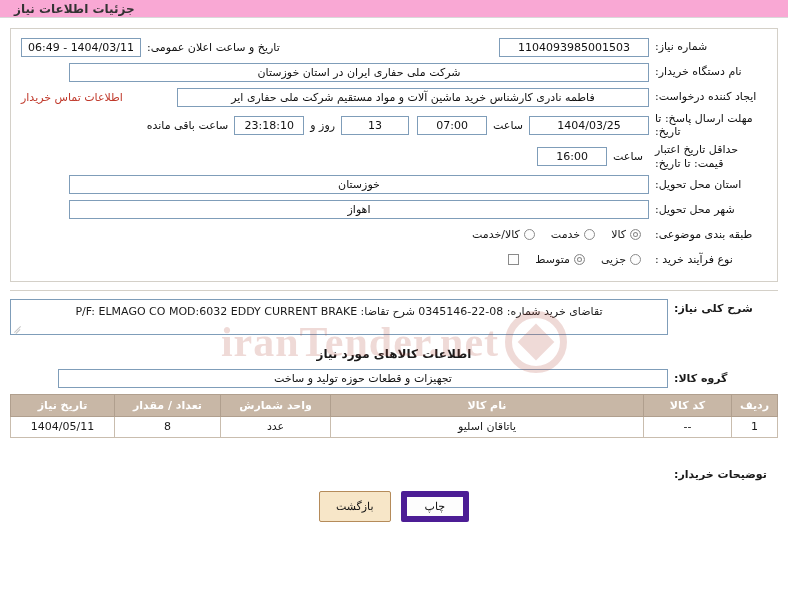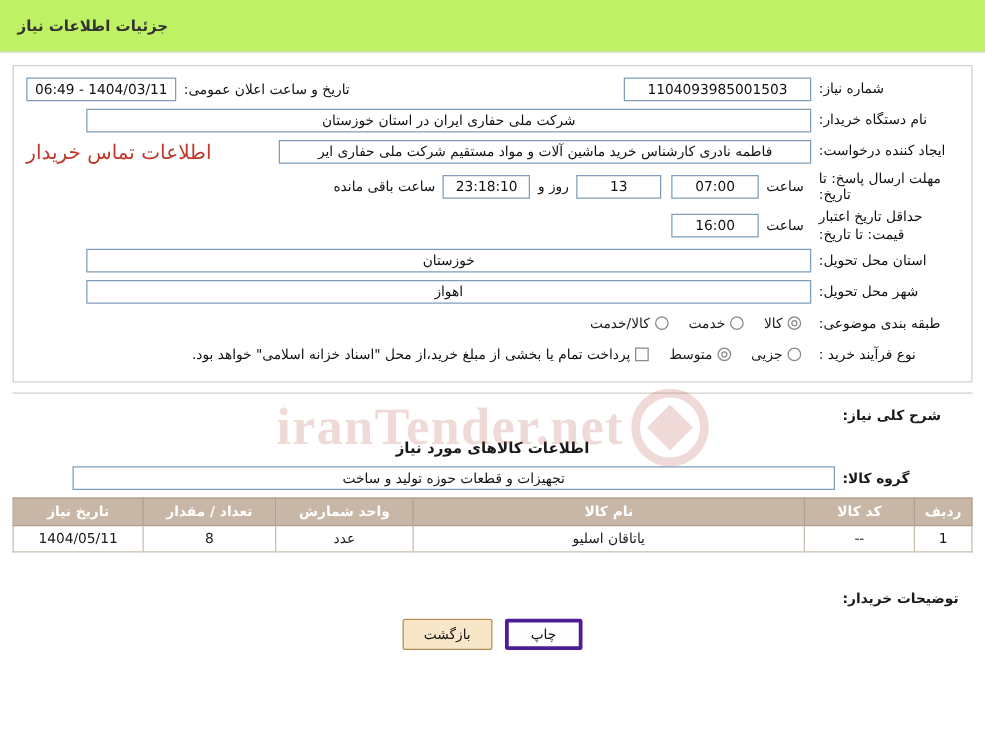--- a/index.html
+++ b/index.html
@@ -12,22 +12,22 @@
     color: #1a1a1a;
     overflow: hidden;
   }
   .page {
     position: relative;
     width: 788px; height: 598px;
     background: #ffffff;
   }
   
   .header-bar {
-    height: 42px;
-    background: #bef264;
+    height: 18px;
+    background: #f9a8d4;
     border-bottom: 1px solid #d9d9d9;
     display: flex;
     align-items: center;
     justify-content: flex-start;
     padding: 0 14px;
   }
   .header-title {
     font-size: 12px;
     font-weight: bold;
     color: #333;
@@ -77,21 +77,21 @@
   .inline-lbl {
     font-size: 11px;
     padding: 0 6px;
     flex: none;
     color: #111;
     white-space: nowrap;
   }
   .link {
     color: #c0392b;
     text-decoration: none;
-    font-size: 16px;
+    font-size: 11px;
     white-space: nowrap;
     padding-right: 6px;
     flex: none;
   }
   .spacer { flex: 1 1 auto; }
   
   .opt {
     display: inline-flex;
     align-items: center;
     gap: 4px;
@@ -234,21 +234,21 @@
     border: 1px solid #b58b5a;
     background: #f7e6c8;
     color: #111;
     font-size: 11px;
     padding: 3px 16px;
     border-radius: 2px;
     cursor: pointer;
   }
   .btn.plain {
     background: #fdfdfd;
-    border: 3px solid #4c1d95;
+    border: 6px solid #4c1d95;
     padding: 3px 18px;
   }
   
   .wm {
     position: absolute;
     left: 0; right: 0;
     top: 282px;
     height: 120px;
     pointer-events: none;
     z-index: 5;
@@ -312,20 +312,21 @@
     </div>
 
     <div class="row">
       <div class="lbl">ایجاد کننده درخواست:</div>
       <div class="fld wide">فاطمه نادری کارشناس خرید ماشین آلات و مواد مستقیم شرکت ملی حفاری ایر</div>
       <a class="link" href="#">اطلاعات تماس خریدار</a>
     </div>
 
     <div class="row">
       <div class="lbl two-line">مهلت ارسال پاسخ: تا تاریخ:</div>
+      <div class="fld w120">1404/03/25</div>
       <div class="inline-lbl">ساعت</div>
       <div class="fld w70">07:00</div>
       <div class="gap"></div>
       <div class="fld w55">13</div>
       <div class="inline-lbl">روز و</div>
       <div class="fld w70">23:18:10</div>
       <div class="inline-lbl">ساعت باقی مانده</div>
     </div>
 
     <div class="row">
@@ -367,29 +368,32 @@
       <div class="opt">
         <span class="radio"></span>
         <span>جزیی</span>
       </div>
       <div class="opt">
         <span class="radio sel"></span>
         <span>متوسط</span>
       </div>
       <div class="gap"></div>
       <span class="cbox"></span>
-      <div class="note-inline">پرداخت تمام یا بخشی از مبلغ خرید،از محل "اسناد خزانه اسلامی" خواهد بود.</div>
       <div class="spacer"></div>
     </div>
 
   </div>
 
   <div class="sec-wrap">
     <div class="sec-row">
       <div class="sec-lbl">شرح کلی نیاز:</div>
+      <div class="big-field">
+        <span>تقاضای خرید شماره: 08-22-0345146 شرح تقاضا: P/F: ELMAGO CO MOD:6032 EDDY CURRENT BRAKE</span>
+        <span class="resize-handle"></span>
+      </div>
     </div>
   </div>
 
   <div class="sec-heading">اطلاعات کالاهای مورد نیاز</div>
 
   <div class="sec-wrap" style="border-top:none; padding-top:0; margin-top:0;">
     <div class="sec-row" style="align-items:center;">
       <div class="sec-lbl" style="padding-top:0;">گروه کالا:</div>
       <div class="fld wide">تجهیزات و قطعات حوزه تولید و ساخت</div>
     </div>

